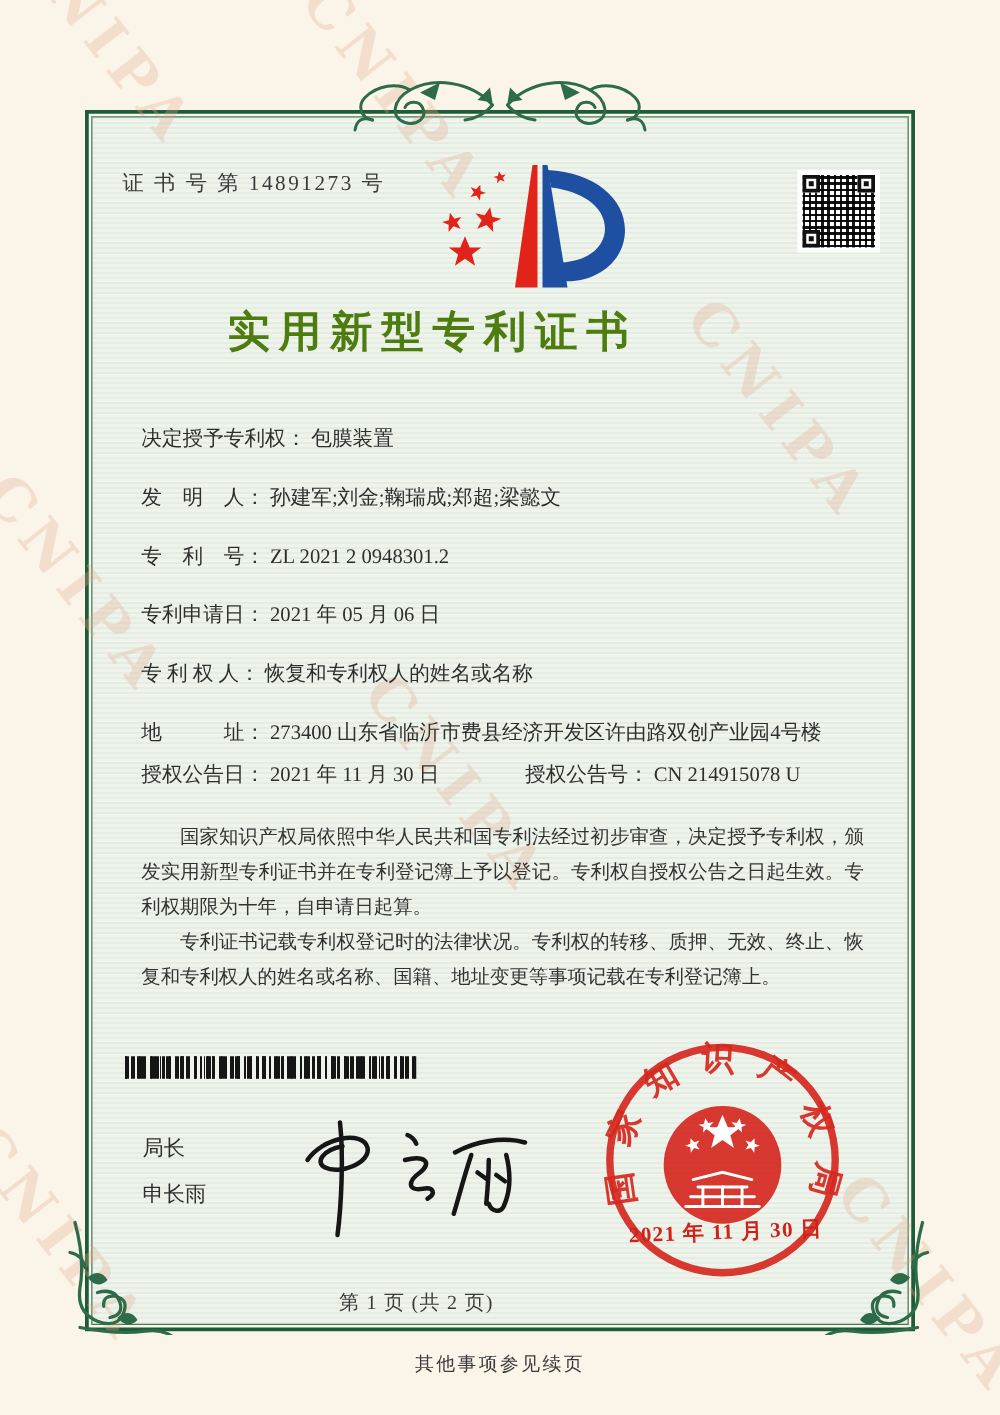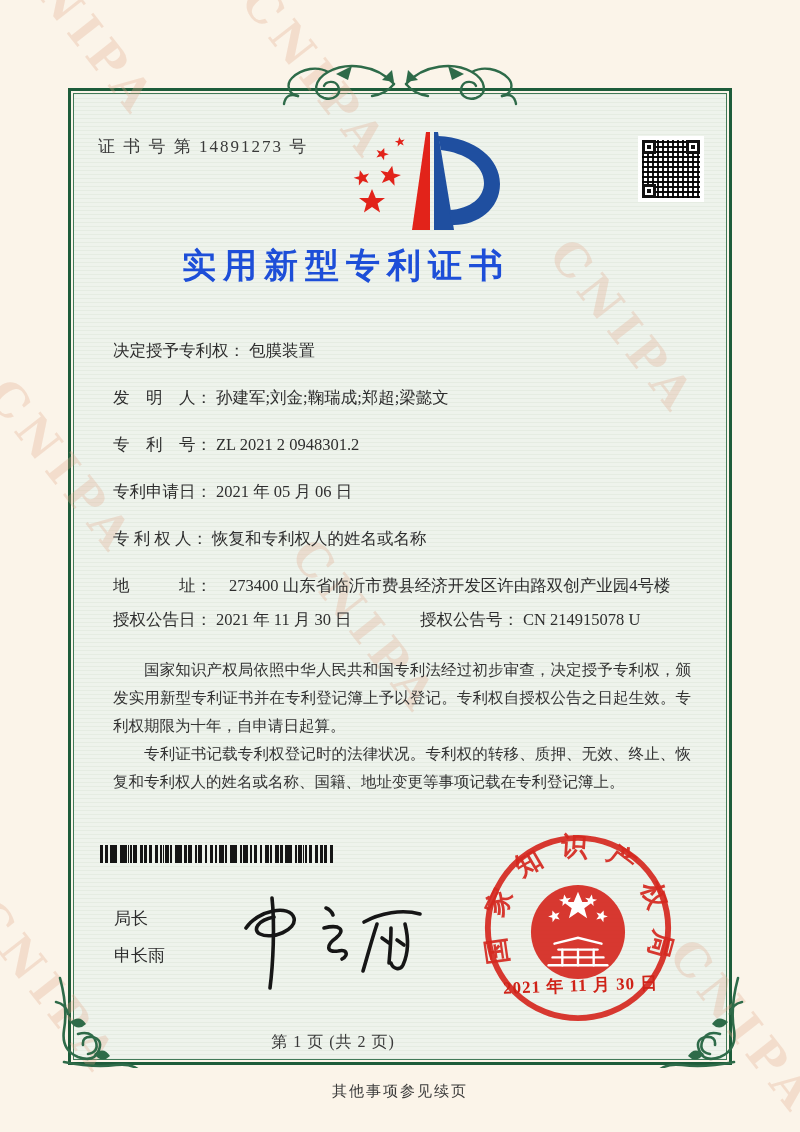--- a/index.html
+++ b/index.html
@@ -47,21 +47,21 @@
   .finder {
     position:absolute; width:14px; height:14px; background:#fff;
     border:3px solid #111;
   }
   .finder::after {
     content:""; position:absolute; left:2px; top:2px; width:4px; height:4px; background:#111;
   }
   .f-tl { left:0; top:0; } .f-tr { right:0; top:0; } .f-bl { left:0; bottom:0; }
   .title {
     position:absolute; left:0; top:243px; width:692px; text-align:center;
-    font-size:34px; font-weight:bold; letter-spacing:7px; color:#1d4ed8;
+    font-size:34px; font-weight:bold; letter-spacing:7px; color:#4d7c0f;
   }
   .fields { position:absolute; left:113px; top:338px; width:580px; font-size:16.5px; color:#2e2e2e; }
   .field-row { display:flex; align-items:flex-start; line-height:26px; margin-bottom:21px; }
   .flabel { white-space:pre; flex:0 0 auto; margin-right:4px; }
   .fvalue { flex:1 1 auto; }
   .grant-row { position:relative; line-height:26px; }
   .grant-pair2 { position:absolute; left:307px; top:0; display:flex; }
   .paras {
     position:absolute; left:113px; top:656px; width:578px;
     font-size:15.5px; line-height:28px; color:#333; text-align:justify;
@@ -198,21 +198,21 @@
         <span class="fvalue">ZL 2021 2 0948301.2</span>
       </div>
       <div class="field-row">
         <span class="flabel">专利申请日：</span>
         <span class="fvalue">2021 年 05 月 06 日</span>
       </div>
       <div class="field-row">
         <span class="flabel">专 利 权 人：</span>
         <span class="fvalue">恢复和专利权人的姓名或名称</span>
       </div>
-      <div class="field-row" style="margin-bottom:8px;gap:13px;">
+      <div class="field-row" style="margin-bottom:8px;">
         <span class="flabel">地　　　址：</span>
         <span class="fvalue" style="max-width:460px;">273400 山东省临沂市费县经济开发区许由路双创产业园4号楼</span>
       </div>
       <div class="grant-row">
         <span class="flabel">授权公告日：</span><span>2021 年 11 月 30 日</span>
         <span class="grant-pair2">
           <span class="flabel">授权公告号：</span>
             <span>CN 214915078 U</span>
         </span>
       </div>

